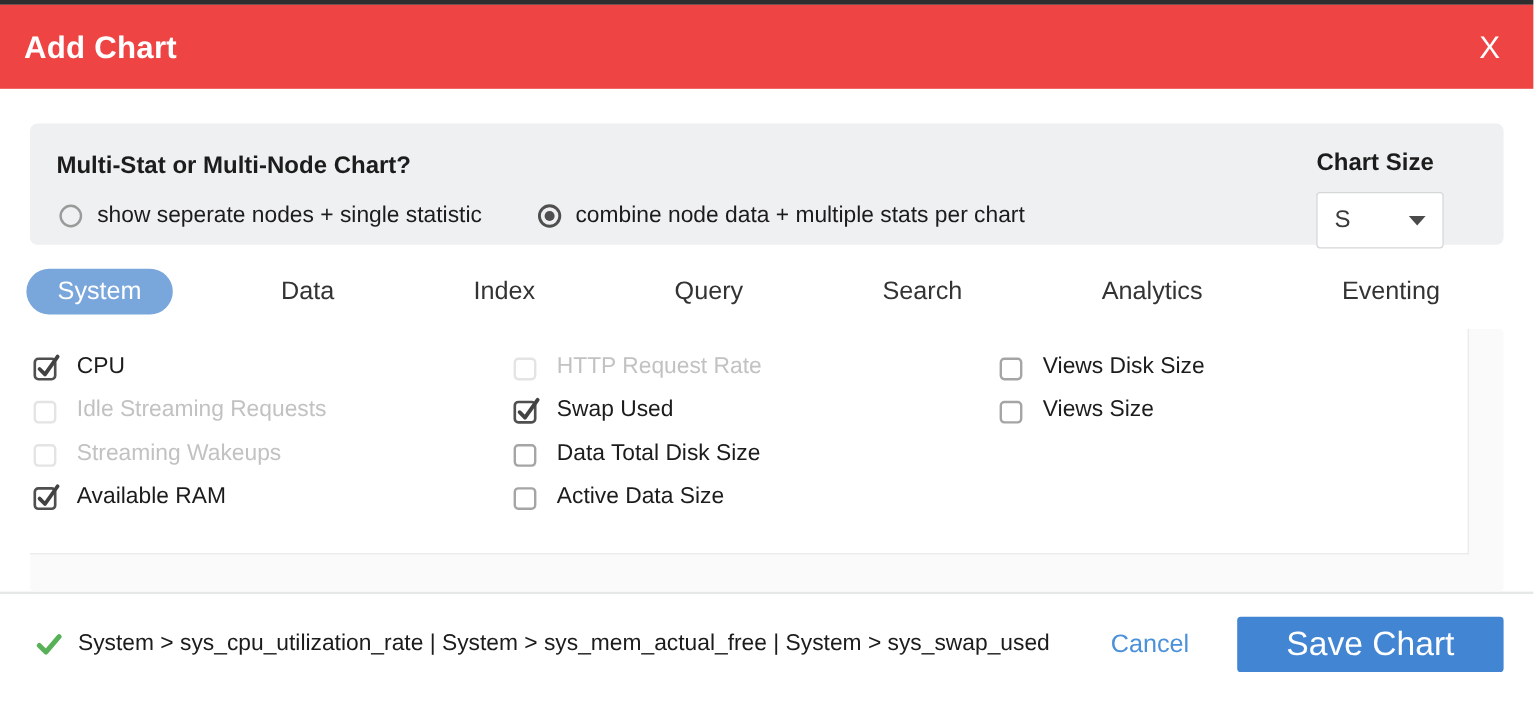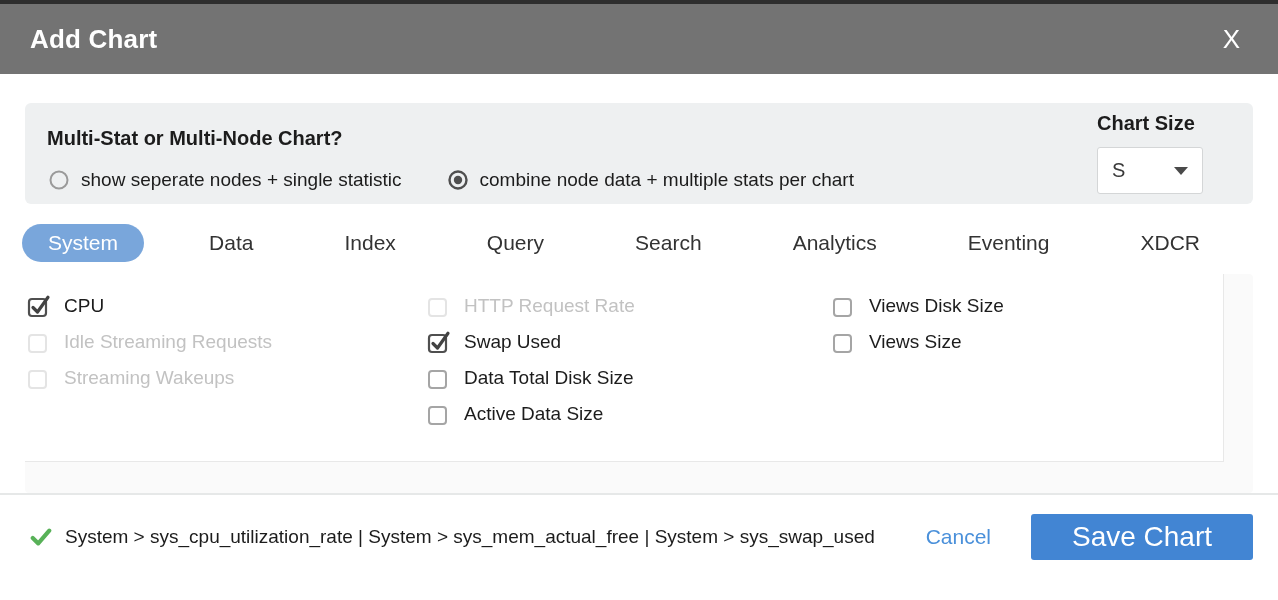--- a/index.html
+++ b/index.html
@@ -1,35 +1,35 @@
 <!DOCTYPE html>
 <html><head>
 <meta charset="utf-8">
 <style>
   * { margin:0; padding:0; box-sizing:border-box; }
   html,body { width:1278px; height:600px; overflow:hidden; background:#fff;
               font-family:"Liberation Sans", sans-serif; color:#1c1c1c; }
 
   .backdrop-strip { height:4px; background:#2e2e2e; }
 
-  .modal-header { height:70px; background:#737373; display:flex; align-items:center;
-                  justify-content:space-between; padding:0 30px; }
+  .modal-header { height:70px; background:#ef4444; display:flex; align-items:center;
+                  justify-content:space-between; padding:0 20px; }
   .modal-title  { color:#fff; font-size:26px; font-weight:700; letter-spacing:.2px; }
   .close-x      { color:#fff; font-size:26px; font-weight:300; cursor:pointer; line-height:1;
                   padding:4px 8px; }
 
   .options-panel { margin:29px 25px 0 25px; height:101px; background:#eef0f1;
                    border-radius:6px; padding:24px 48px 0 22px; position:relative; }
   .panel-question { font-size:20px; font-weight:700; margin-bottom:18px; }
   .radio-row { display:flex; align-items:center; gap:44px; }
   .radio-item { display:flex; align-items:center; gap:10px; cursor:pointer; }
   .radio-item svg { display:block; }
   .radio-label { font-size:19px; }
 
-  .chart-size-block { position:absolute; top:9px; right:50px; width:106px; }
+  .chart-size-block { position:absolute; top:22px; right:50px; width:106px; }
   .chart-size-label { font-size:20px; font-weight:700; margin-bottom:12px; white-space:nowrap; }
   .chart-size-select { width:106px; height:47px; background:#fff; border:1px solid #d4d6d7;
                        border-radius:3px; display:flex; align-items:center;
                        justify-content:space-between; padding:0 14px; cursor:pointer; }
   .chart-size-value { font-size:20px; color:#3a3a3a; }
   .select-caret { width:0; height:0; border-left:7px solid transparent;
                   border-right:7px solid transparent; border-top:8px solid #4a4a4a; }
 
   .tab-row { margin-top:18px; height:42px; display:flex; align-items:center;
              justify-content:space-between; padding:0 52px 0 22px; }
@@ -100,21 +100,20 @@
 </div>
 
 <div class="tab-row" id="tab-row">
     <div class="tab active">System</div>
     <div class="tab">Data</div>
     <div class="tab">Index</div>
     <div class="tab">Query</div>
     <div class="tab">Search</div>
     <div class="tab">Analytics</div>
     <div class="tab">Eventing</div>
-    <div class="tab">XDCR</div>
   </div>
 
 <div class="stats-outer">
   <div class="stats-inner" id="stats-grid">
       <div class="stat-col">
         <div class="stat-row">
           <span>
             <svg width="24" height="24" viewBox="0 0 24 24">
               <rect x="2" y="5" width="17" height="17" rx="3" fill="#fff" stroke="#4f4f4f" stroke-width="2.2"></rect>
               <path d="M6 13.5 L10.5 18 L21 3.2" fill="none" stroke="#424242" stroke-width="3.2" stroke-linecap="round" stroke-linejoin="round"></path>
@@ -130,20 +129,29 @@
           </span>
           <span class="stat-label">Idle Streaming Requests</span>
         </div>
         <div class="stat-row disabled">
           <span>
             <svg width="24" height="24" viewBox="0 0 24 24">
               <rect x="2" y="5" width="17" height="17" rx="3" fill="#fff" stroke="#e4e4e4" stroke-width="2"></rect>
             </svg>
           </span>
           <span class="stat-label">Streaming Wakeups</span>
+        </div>
+        <div class="stat-row">
+          <span>
+            <svg width="24" height="24" viewBox="0 0 24 24">
+              <rect x="2" y="5" width="17" height="17" rx="3" fill="#fff" stroke="#4f4f4f" stroke-width="2.2"></rect>
+              <path d="M6 13.5 L10.5 18 L21 3.2" fill="none" stroke="#424242" stroke-width="3.2" stroke-linecap="round" stroke-linejoin="round"></path>
+            </svg>
+          </span>
+          <span class="stat-label">Available RAM</span>
         </div>
       </div>
       <div class="stat-col">
         <div class="stat-row disabled">
           <span>
             <svg width="24" height="24" viewBox="0 0 24 24">
               <rect x="2" y="5" width="17" height="17" rx="3" fill="#fff" stroke="#e4e4e4" stroke-width="2"></rect>
             </svg>
           </span>
           <span class="stat-label">HTTP Request Rate</span>

